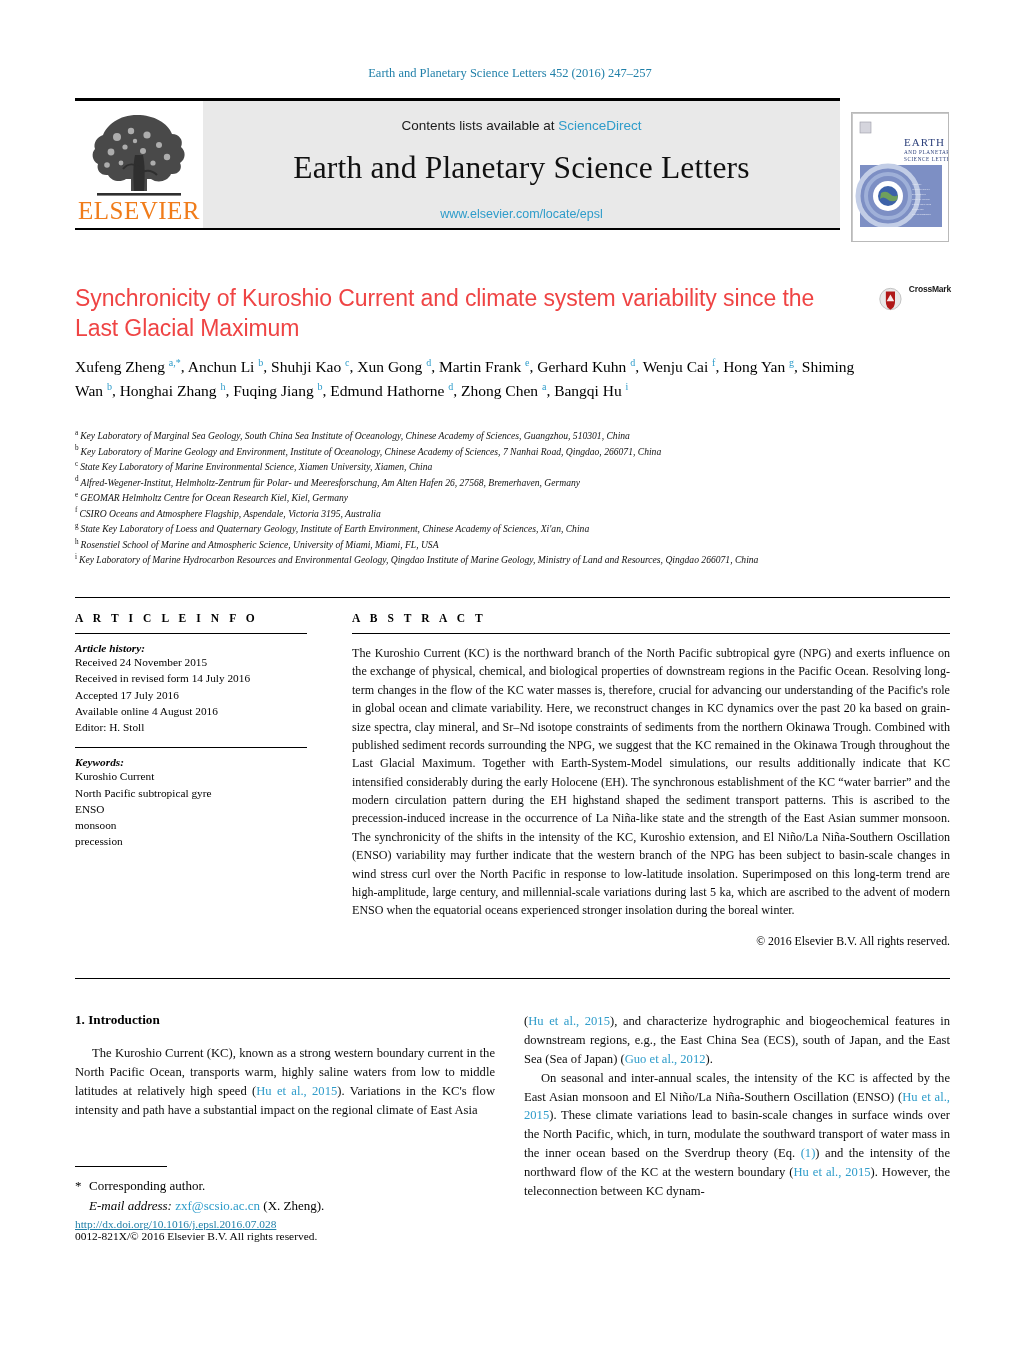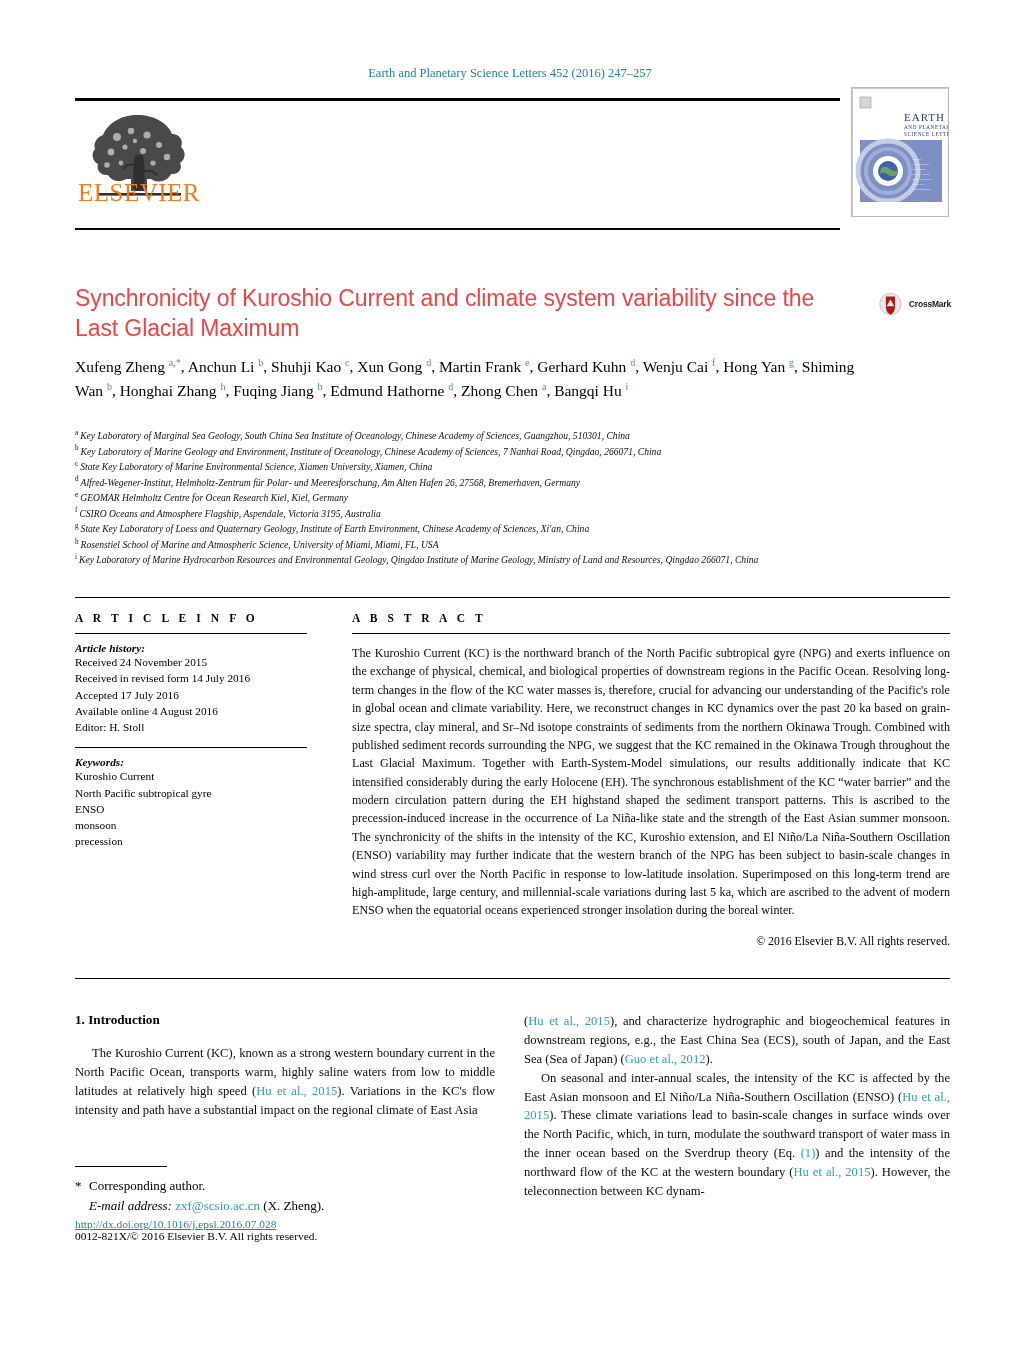--- a/index.html
+++ b/index.html
@@ -49,21 +49,21 @@
     flex-direction: row;
   }
   .elsevier-logo {
     width: 128px;
     flex: 0 0 128px;
     position: relative;
     background: #ffffff;
     display: flex;
     align-items: flex-end;
     justify-content: center;
-    padding-bottom: 20px;
+    padding-bottom: 2px;
     box-sizing: border-box;
   }
   .elsevier-tree {
     position: absolute;
     top: 6px;
     left: 50%;
     transform: translateX(-50%);
     width: 104px;
     height: 96px;
   }
@@ -101,21 +101,21 @@
   .journal-url {
     margin-top: 21px;
     font-size: 12.5px;
     font-family: "Liberation Sans", sans-serif;
     color: #2e9cca;
   }
 
   
   .cover-thumb {
     position: absolute;
-    top: 87px;
+    top: 112px;
     left: 851px;
     width: 98px;
     height: 130px;
     border: 1px solid #b9b9b9;
     background: #ffffff;
     box-sizing: border-box;
     overflow: hidden;
   }
 
   
@@ -134,21 +134,21 @@
     font-weight: normal;
     letter-spacing: -0.1px;
   }
   .crossmark {
     position: absolute;
     top: 284px;
     left: 879px;
     width: 72px;
     height: 40px;
     display: flex;
-    align-items: center;
+    align-items: flex-start;
     gap: 7px;
   }
   .crossmark-label {
     font-family: "Liberation Sans", sans-serif;
     font-size: 8.5px;
     font-weight: bold;
     color: #1a1a1a;
     letter-spacing: -0.2px;
   }
 
@@ -383,20 +383,27 @@
         </g>
         <g fill="#2f2f2f">
           <path d="M48 48 C46 58 46 68 47 84 L57 84 C58 68 58 58 56 48 Z"></path>
           <path d="M52 60 C46 56 40 57 36 62" stroke="#2f2f2f" stroke-width="2" fill="none"></path>
           <path d="M53 66 C60 62 66 64 70 68" stroke="#2f2f2f" stroke-width="2" fill="none"></path>
         </g>
         <rect x="10" y="86" width="84" height="2.6" fill="#2f2f2f"></rect>
       </svg>
       <div class="elsevier-word">ELSEVIER</div>
     </div>
+    <div class="masthead-center">
+      <div class="contents-line">
+        <span>Contents lists available at </span><span class="sd">ScienceDirect</span>
+      </div>
+      <div class="journal-name">Earth and Planetary Science Letters</div>
+      <div class="journal-url">www.elsevier.com/locate/epsl</div>
+    </div>
   </div>
 
   <div class="cover-thumb">
     <svg viewBox="0 0 98 130" width="98" height="130">
       <rect x="0" y="0" width="98" height="130" fill="#ffffff"></rect>
       <rect x="8" y="9" width="11" height="11" fill="#d5d5dd" stroke="#9a9aa6" stroke-width="0.6"></rect>
       <text x="52" y="33" font-family="Liberation Serif, serif" font-size="11" fill="#2b3f7a" letter-spacing="1">EARTH</text>
       <text x="52" y="41" font-family="Liberation Serif, serif" font-size="5.2" fill="#2b3f7a" letter-spacing="0.6">AND PLANETARY</text>
       <text x="52" y="48" font-family="Liberation Serif, serif" font-size="5.2" fill="#2b3f7a" letter-spacing="0.6">SCIENCE LETTERS</text>
       <rect x="8" y="52" width="82" height="62" fill="#7d8fc4"></rect>

